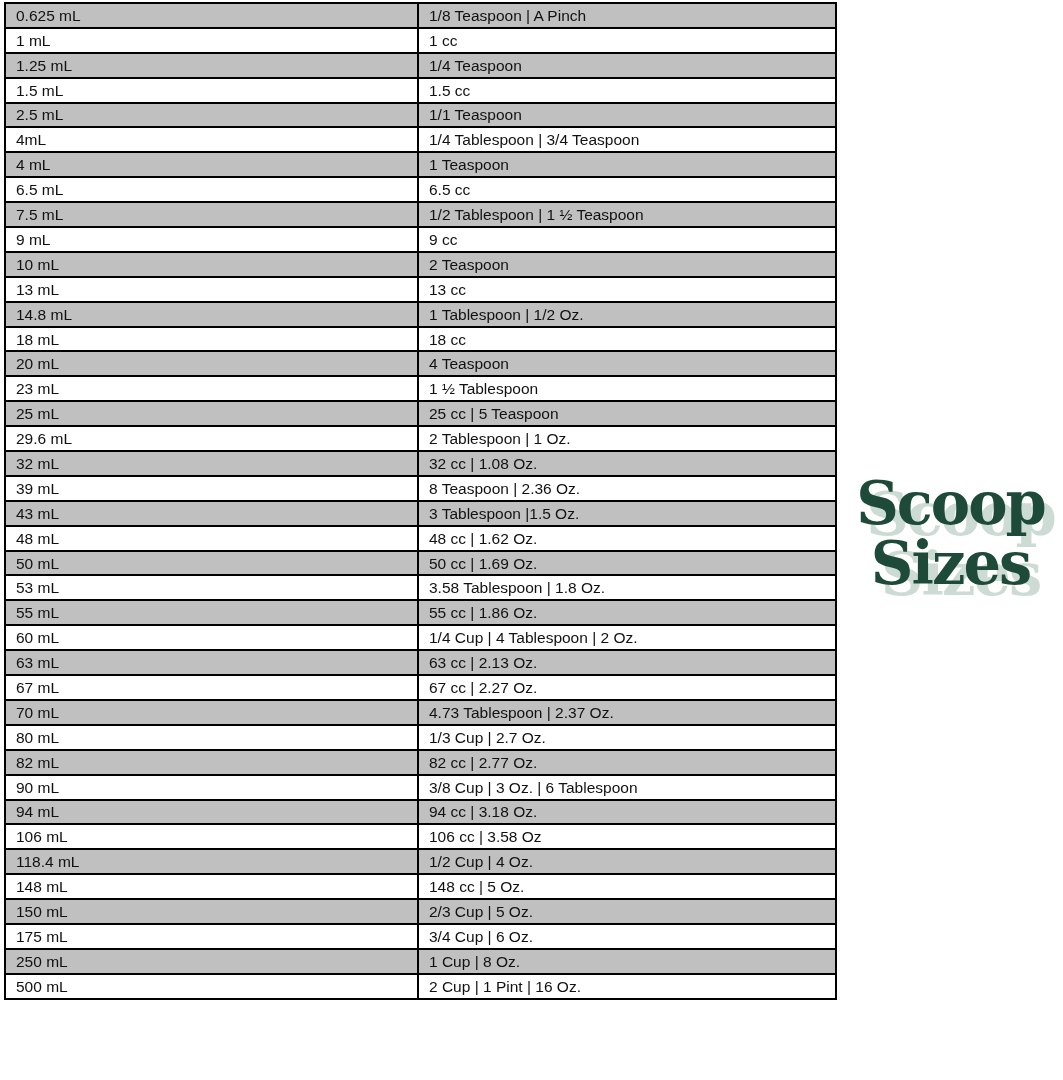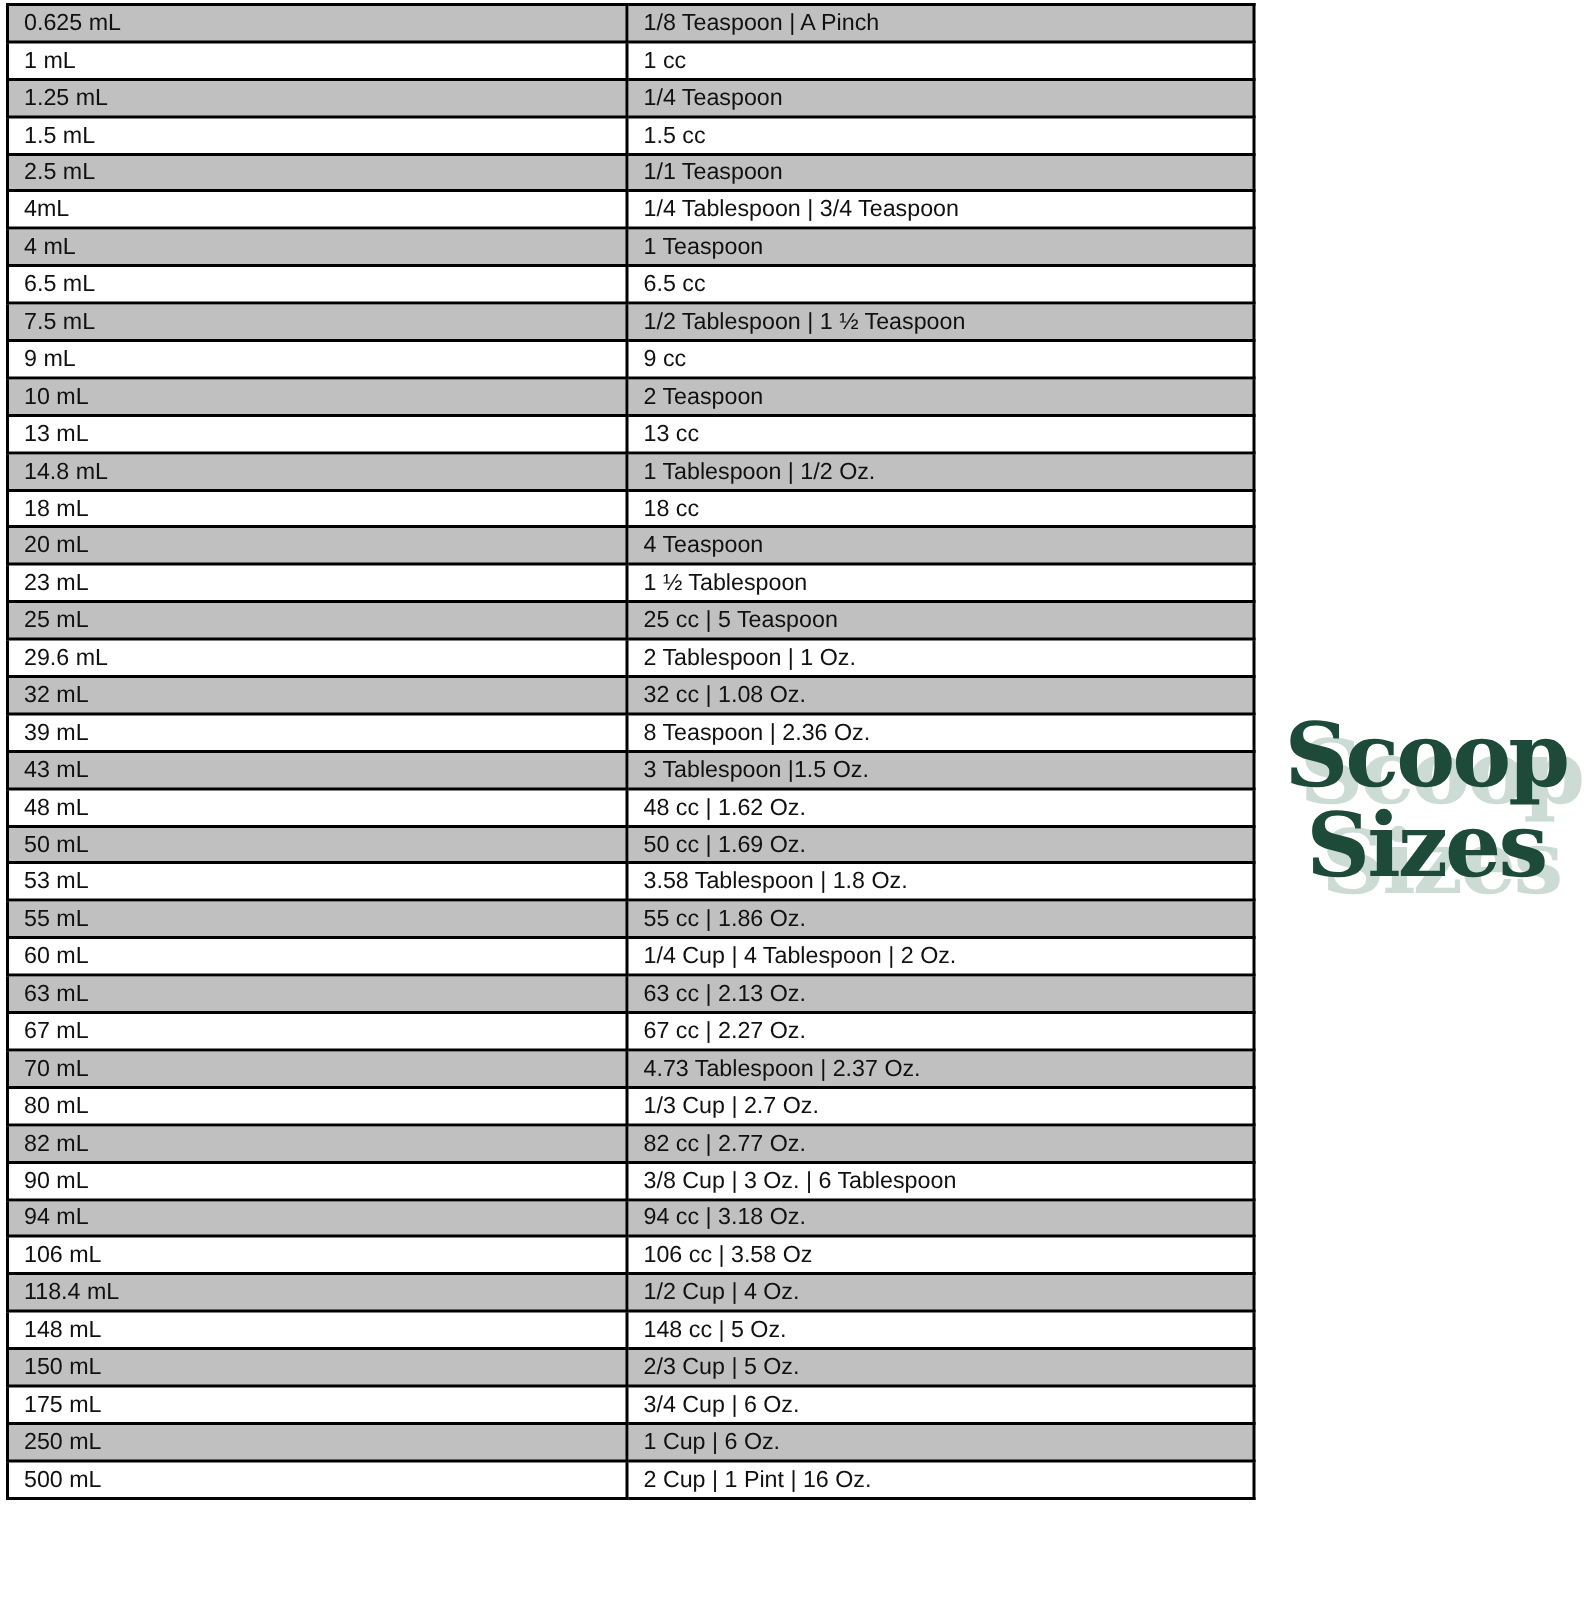--- a/index.html
+++ b/index.html
@@ -204,21 +204,21 @@
         <tr class="shaded">
       <td class="col-ml">150 mL</td>
       <td class="col-conv">2/3 Cup | 5 Oz.</td>
     </tr>
         <tr>
       <td class="col-ml">175 mL</td>
       <td class="col-conv">3/4 Cup | 6 Oz.</td>
     </tr>
         <tr class="shaded">
       <td class="col-ml">250 mL</td>
-      <td class="col-conv">1 Cup | 6 Oz.</td>
+      <td class="col-conv">1 Cup | 8 Oz.</td>
     </tr>
         <tr>
       <td class="col-ml">500 mL</td>
       <td class="col-conv">2 Cup | 1 Pint | 16 Oz.</td>
     </tr>
       </tbody>
   </table>
 
   <div class="logo">
     <span class="logo-line">Scoop</span>

